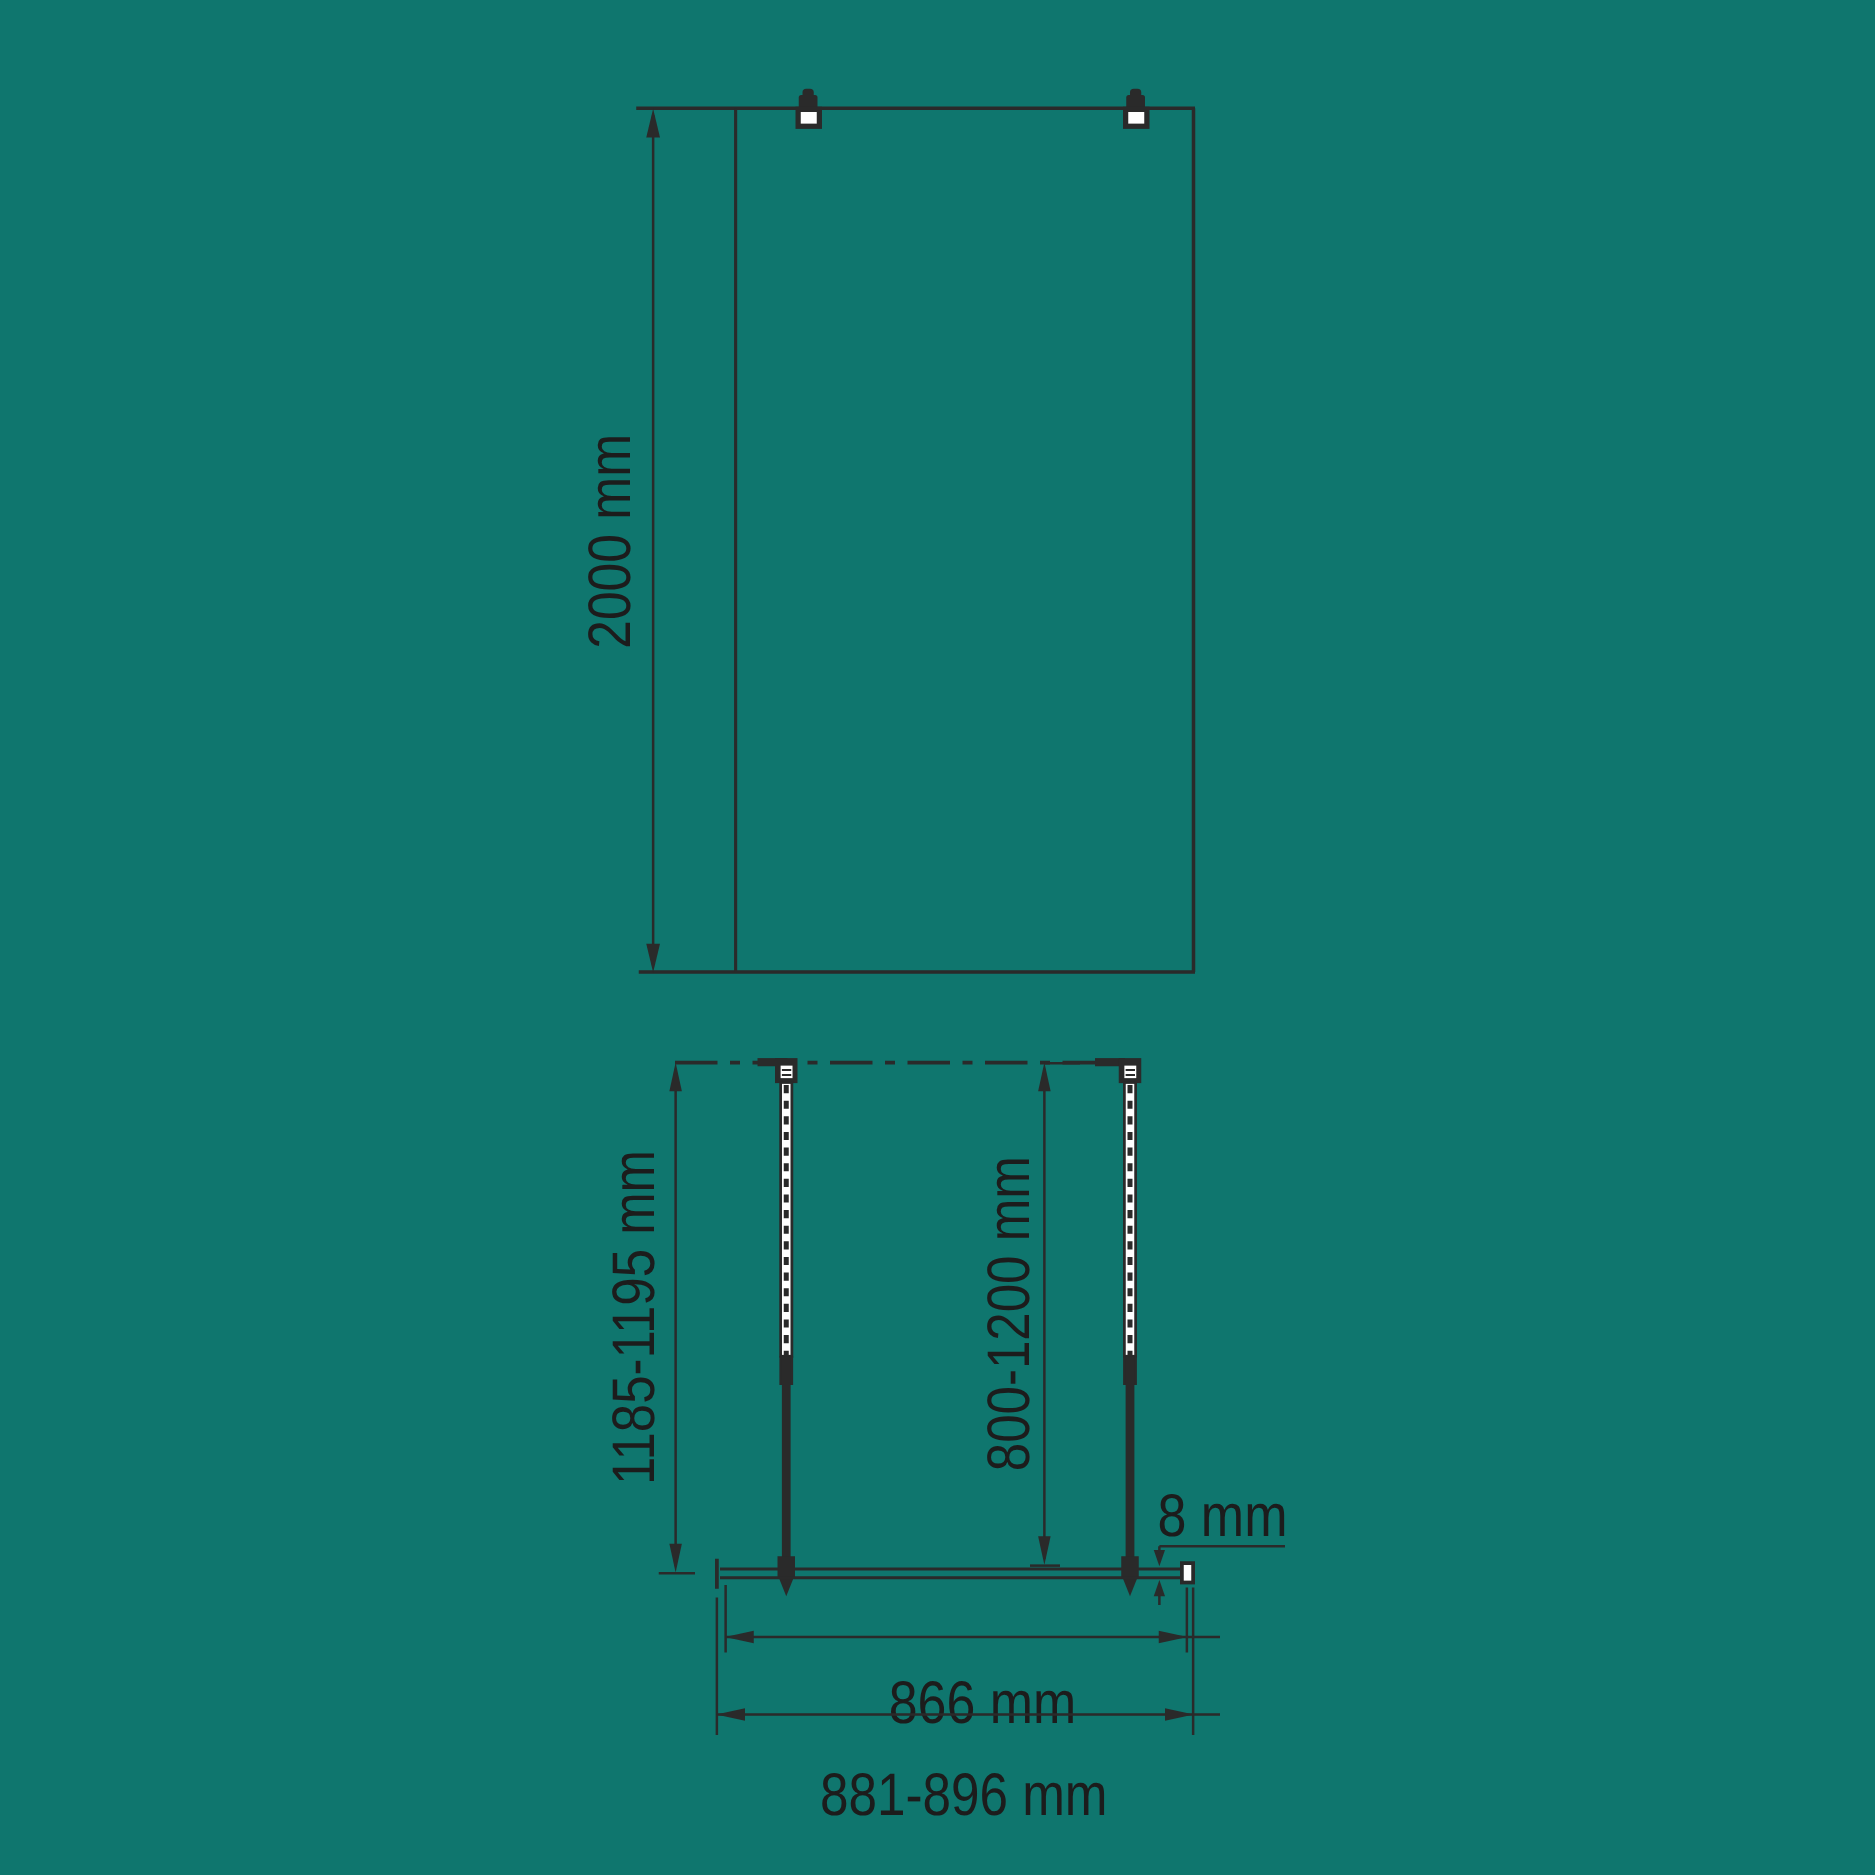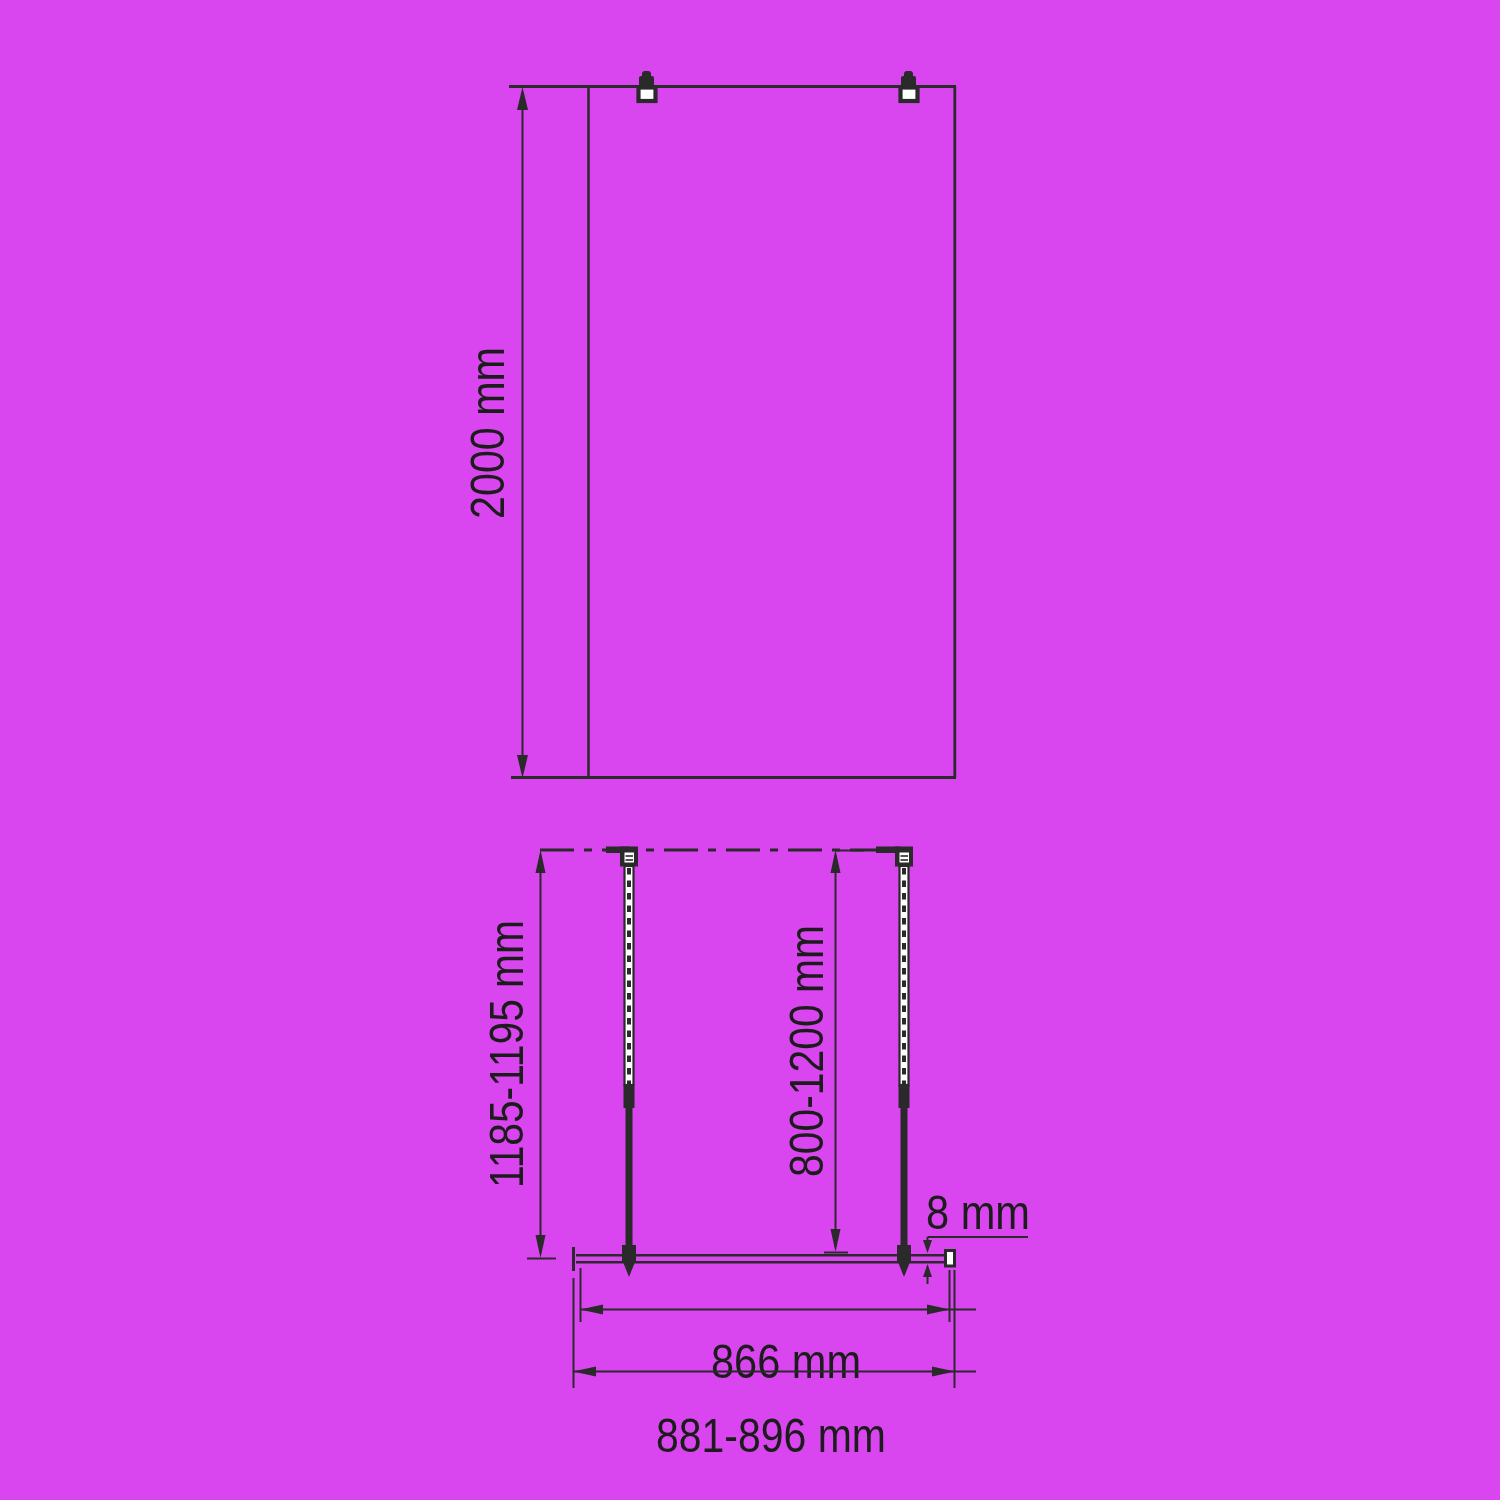--- a/index.html
+++ b/index.html
@@ -1,16 +1,16 @@
 <!DOCTYPE html>
 <html><head>
 <meta charset="utf-8">
 <style>
   html,body{margin:0;padding:0;background:#ffffff;}
-  .stage{position:relative;width:1500px;height:1500px;background:#d946ef;overflow:hidden;
+  .stage{position:relative;width:1500px;height:1500px;background:#0f766e;overflow:hidden;
          font-family:"Liberation Sans", sans-serif;}
   svg{position:absolute;left:0;top:0;}
   text{font-family:"Liberation Sans", sans-serif;fill:#1c1c1c;font-size:48px;}
 </style>
 </head>
 <body>
 
 <div class="stage">
 <svg width="1500" height="1500" viewBox="0 0 1500 1500">
 

